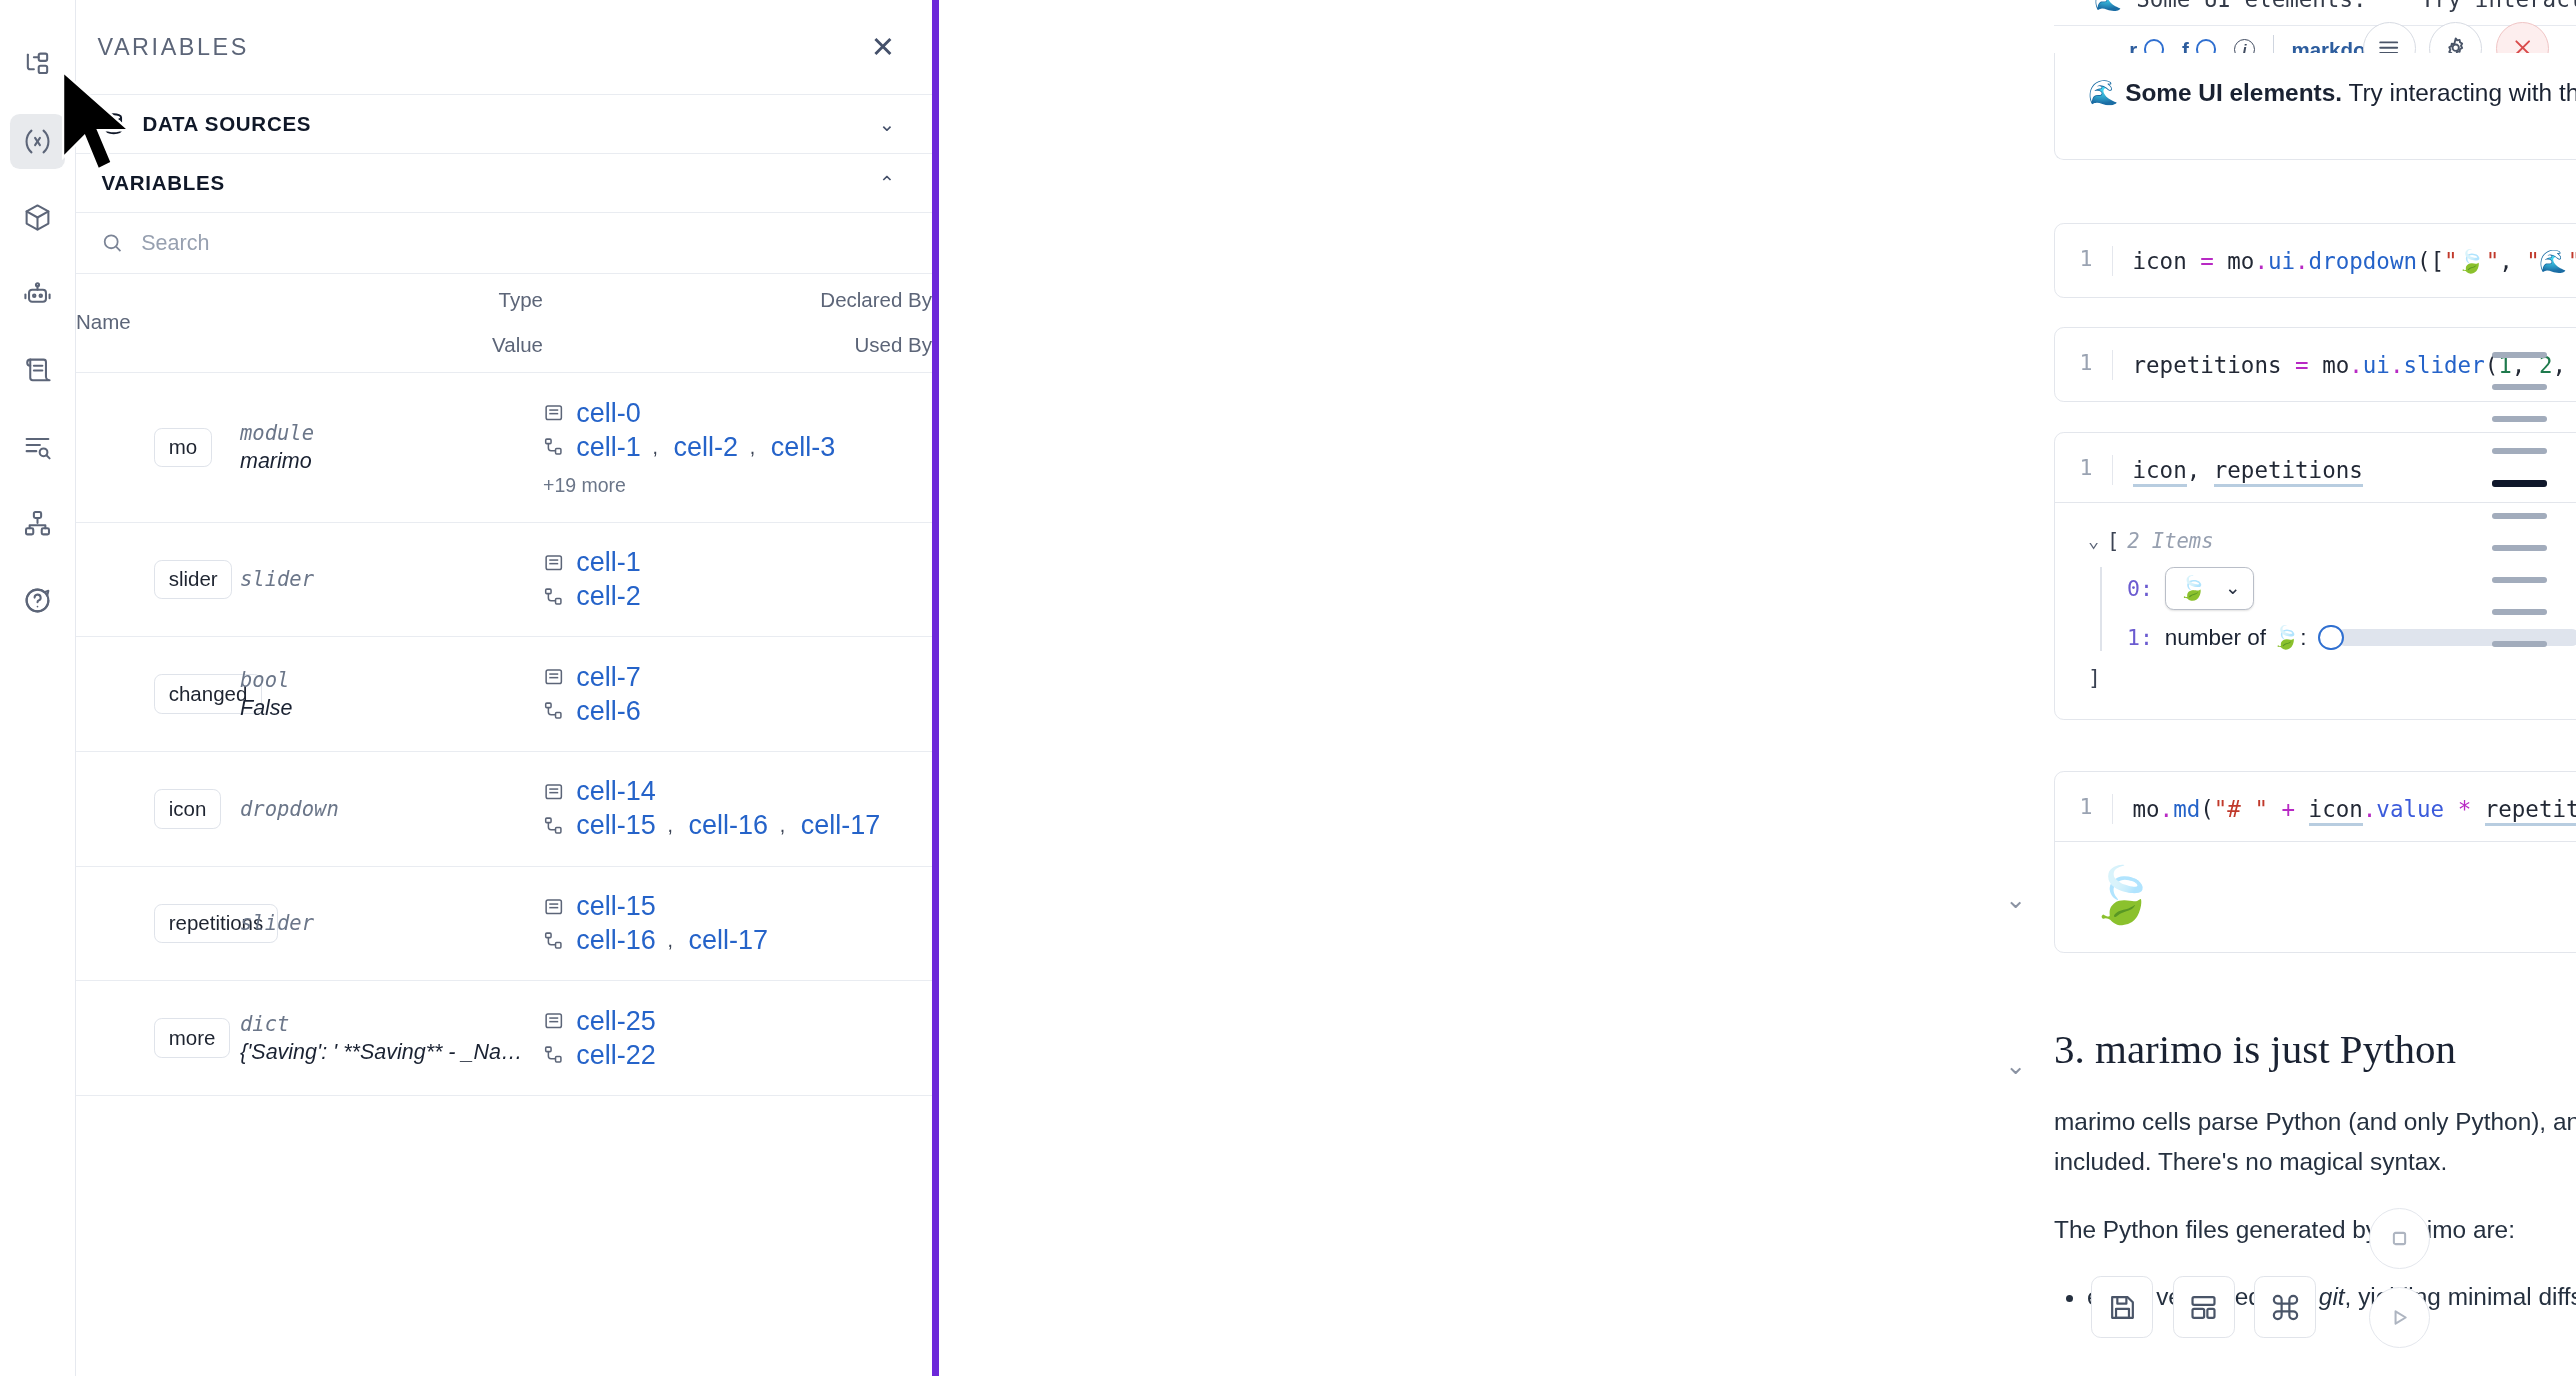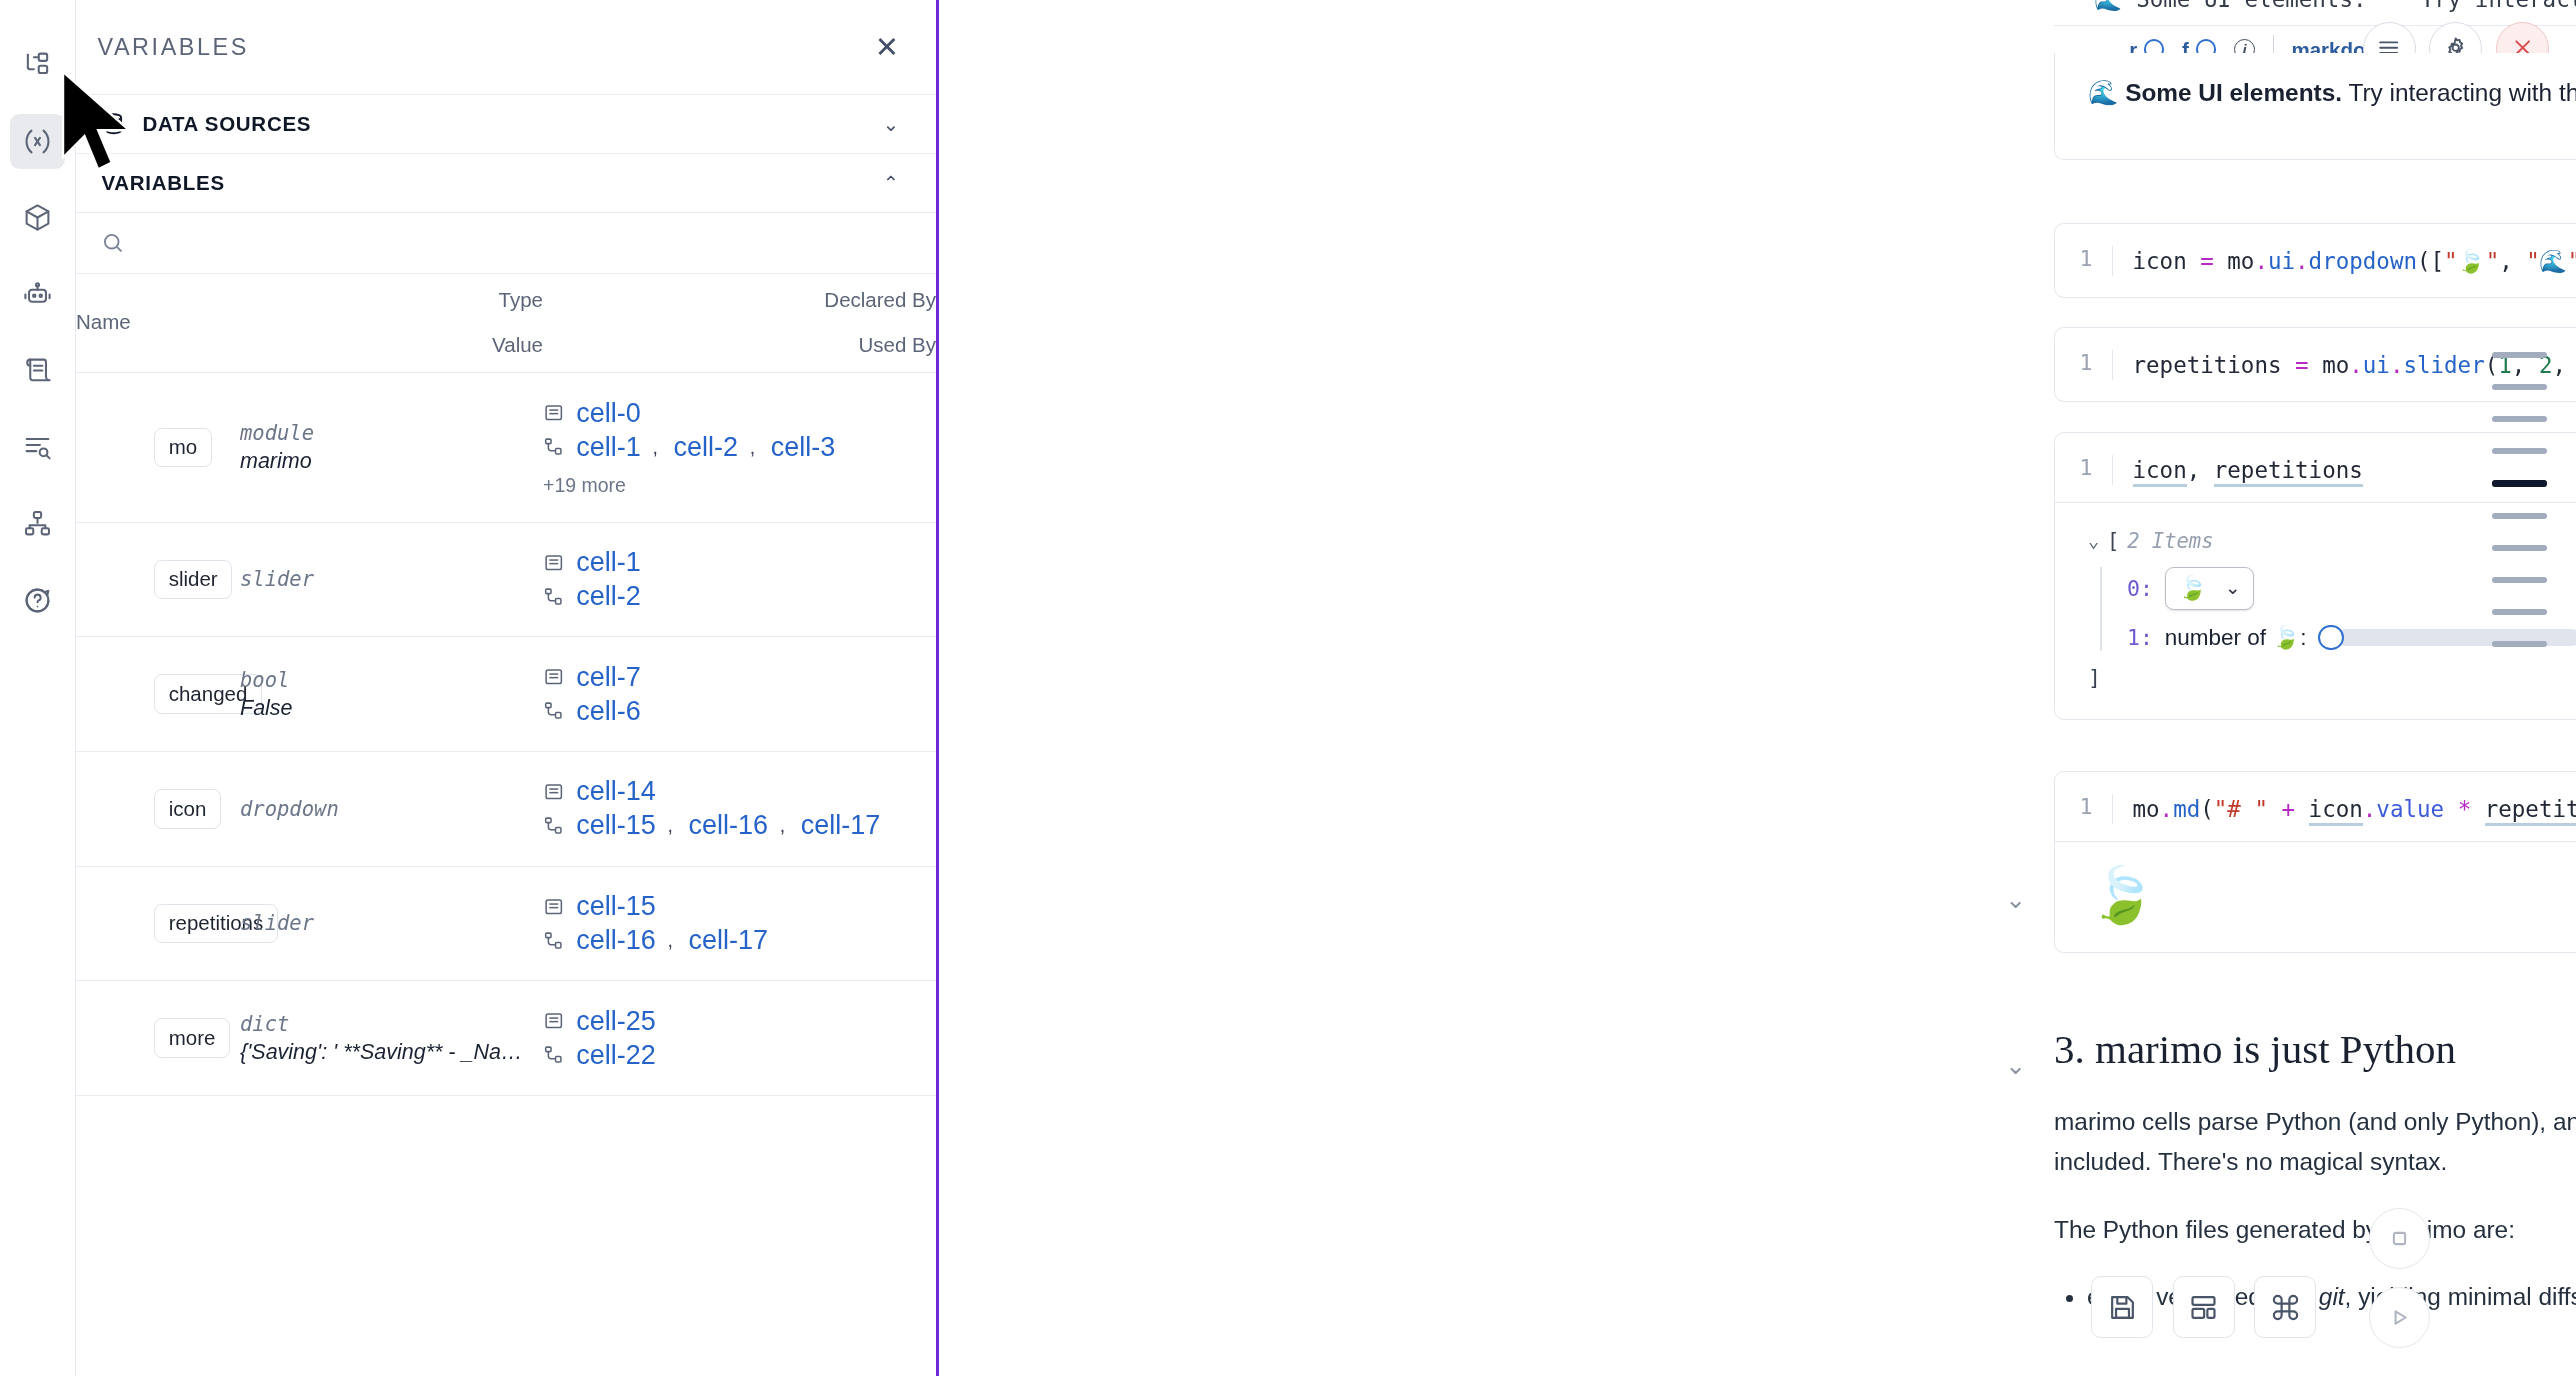--- a/index.html
+++ b/index.html
@@ -25,21 +25,21 @@
     display: flex; align-items: center; justify-content: center;
     color: #5c6578;
   }
   .rail-btn.active { background: #e8eaed; }
   .rail-btn svg { width: 29px; height: 29px; stroke: #5c6578; fill: none;
     stroke-width: 1.7; stroke-linecap: round; stroke-linejoin: round; }
 
   
   .panel {
     width: 863px; flex: 0 0 863px;
-    border-right: 3px solid #6d28d9;
+    border-right: 7px solid #6d28d9;
     display: flex; flex-direction: column;
     background: #fff;
   }
   .panel-head {
     height: 95px; display: flex; align-items: center;
     padding: 0 37px 0 21.5px;
     border-bottom: 1px solid #e9ecf1;
   }
   .panel-title {
     font-size: 23.4px; letter-spacing: .11em; font-weight: 500; color: #5c6578;
@@ -304,20 +304,21 @@
     <div class="section-head">
       <div class="lbl">VARIABLES</div>
       <div class="chev">⌃</div>
     </div>
 
     <div class="search-row">
       <svg viewBox="0 0 24 24">
           <circle cx="11" cy="11" r="7"></circle>
           <path d="M16.3 16.3L21 21"></path>
         </svg>
+      <input class="search-input" placeholder="Search" style="">
     </div>
 
     <table class="vars">
       <colgroup>
           <col class="c-name">
           <col class="c-type">
           <col class="c-decl">
         </colgroup>
       <thead>
         <tr>

